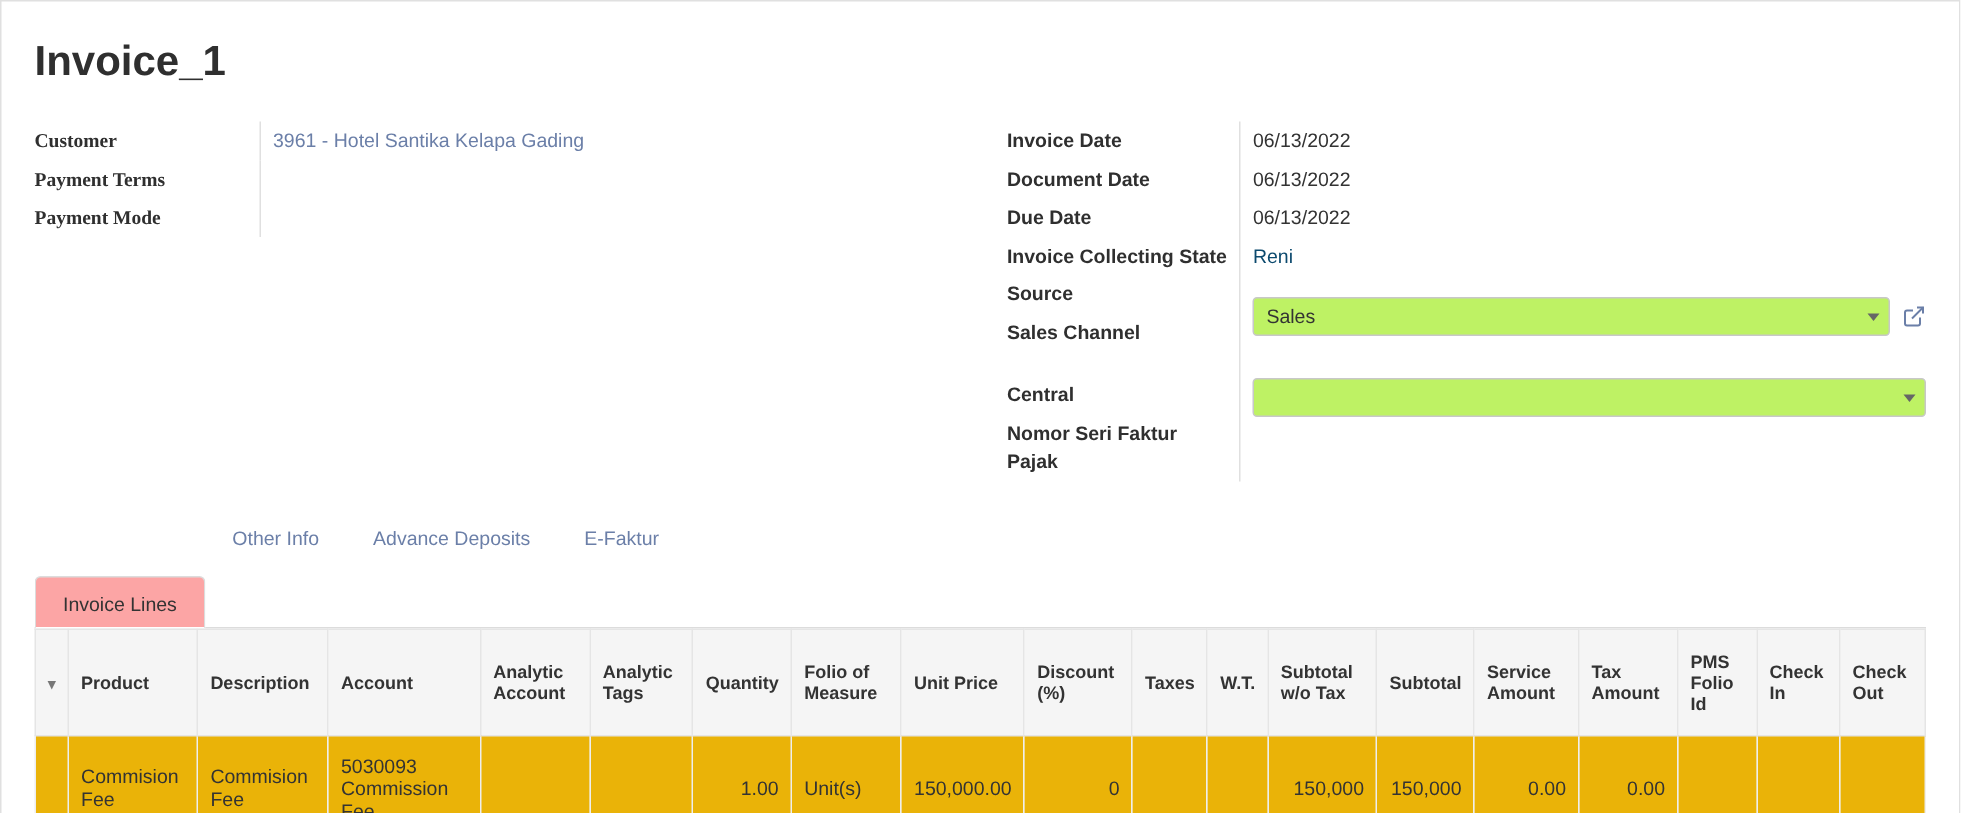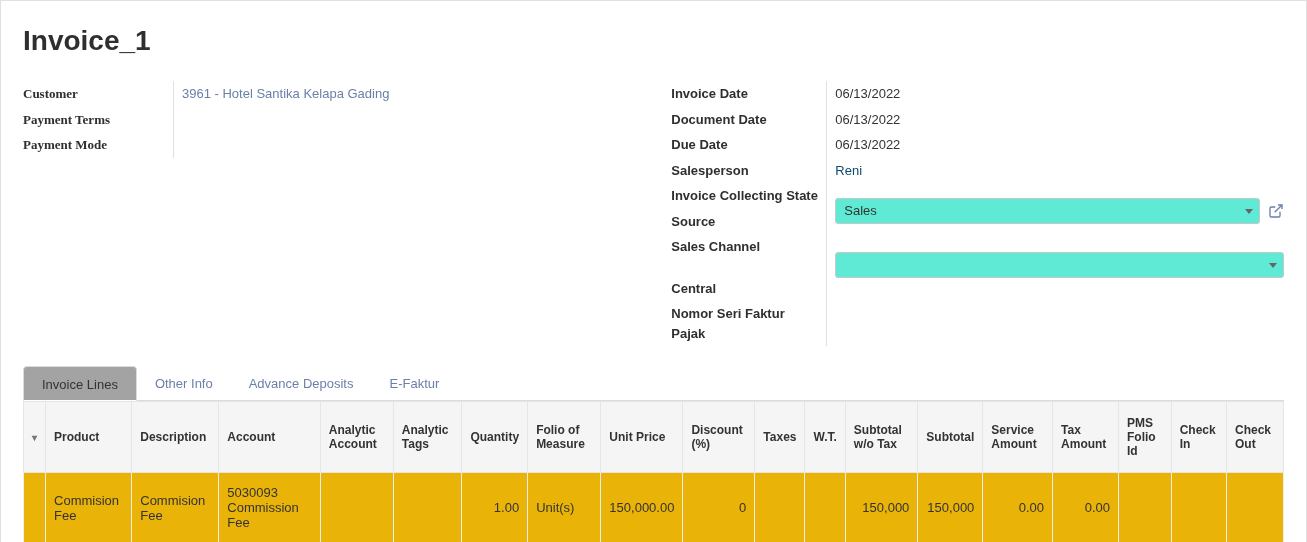--- a/index.html
+++ b/index.html
@@ -17,28 +17,28 @@
   .flabel { width:150px; font-weight:600; color:#2f2f2f; padding: 3px 0; line-height:1.5; }
   .fvalue { padding:3px 0 3px 8px; line-height:1.5; flex:1; border-left:1px solid #e0e0e0;}
   .fvalue.link a { color:#6b7fa8; text-decoration:none; }
   .form-col-l .frow .flabel { border-right: none; font-family: Liberation Serif, serif;}
   
   .rlabel { font-weight:600; color:#2f2f2f; padding:3px 0; line-height:1.5; }
   .rval   { padding:3px 0; line-height:1.5; }
   .rval.link a { color:#0c4a6e; text-decoration:none; }
   .rval.select { display:flex; align-items:center; gap:8px; }
   
-  .select-box { flex:1; height:26px; border:1px solid #c8c8c8; border-radius:3px; background:#5eead4; display:flex; align-items:center; justify-content:space-between; padding:0 6px 0 8px; font-size:13px; }
+  .select-box { flex:1; height:26px; border:1px solid #c8c8c8; border-radius:3px; background:#bef264; display:flex; align-items:center; justify-content:space-between; padding:0 6px 0 8px; font-size:13px; }
   .select-box .caret { border-left:4px solid transparent; border-right:4px solid transparent; border-top:5px solid #666; width:0; height:0;}
   .ext-link { color:#6b7fa8; }
   .ext-link svg { width:16px; height:16px; display:block; }
 
   .tabs { margin-top: 20px; border-bottom:1px solid #dcdcdc; display:flex; }
   .tab  { padding:10px 18px 8px 18px; font-size:13px; color:#6b7fa8; cursor:pointer; }
-  .tab.active { color:#333; background:#a3a3a3; border:1px solid #dcdcdc; border-bottom:1px solid #fff; border-top-left-radius:4px; border-top-right-radius:4px; margin-bottom:-1px;}
+  .tab.active { color:#333; background:#fca5a5; border:1px solid #dcdcdc; border-bottom:1px solid #fff; border-top-left-radius:4px; border-top-right-radius:4px; margin-bottom:-1px;margin-top:43px;}
   
   .grid { width:100%; border-collapse:collapse; margin-top:0; }
   .grid th { background:#f5f5f5; font-weight:600; font-size:12px; border:1px solid #e5e5e5; padding:14px 8px; vertical-align:middle; text-align:left;}
   .grid th.r { }
   .grid td { border:1px solid #eee; padding:12px 8px; font-size:13px; vertical-align:middle; background:#eab308;}
   .grid td.r { text-align:right; }
   .hgrab { width:18px; text-align:center; color:#777;}
   .hgrab::before { content:"▾"; font-size:10px;}
 </style>
 </head>
@@ -62,21 +62,20 @@
         <div class="flabel">Payment Mode</div>
         <div class="fvalue"></div>
       </div>
     </div>
 
     <div class="form-col-r">
       <div class="form-col-r-labels">
         <div class="rlabel">Invoice Date</div>
         <div class="rlabel">Document Date</div>
         <div class="rlabel">Due Date</div>
-        <div class="rlabel">Salesperson</div>
         <div class="rlabel">Invoice Collecting State</div>
         <div class="rlabel">Source</div>
         <div class="rlabel">Sales Channel</div>
         <div style="height:16px"></div>
         <div class="rlabel">Central</div>
         <div class="rlabel">Nomor Seri Faktur Pajak</div>
       </div>
       <div class="form-col-r-vals">
         <div class="rval">06/13/2022</div>
         <div class="rval">06/13/2022</div>

